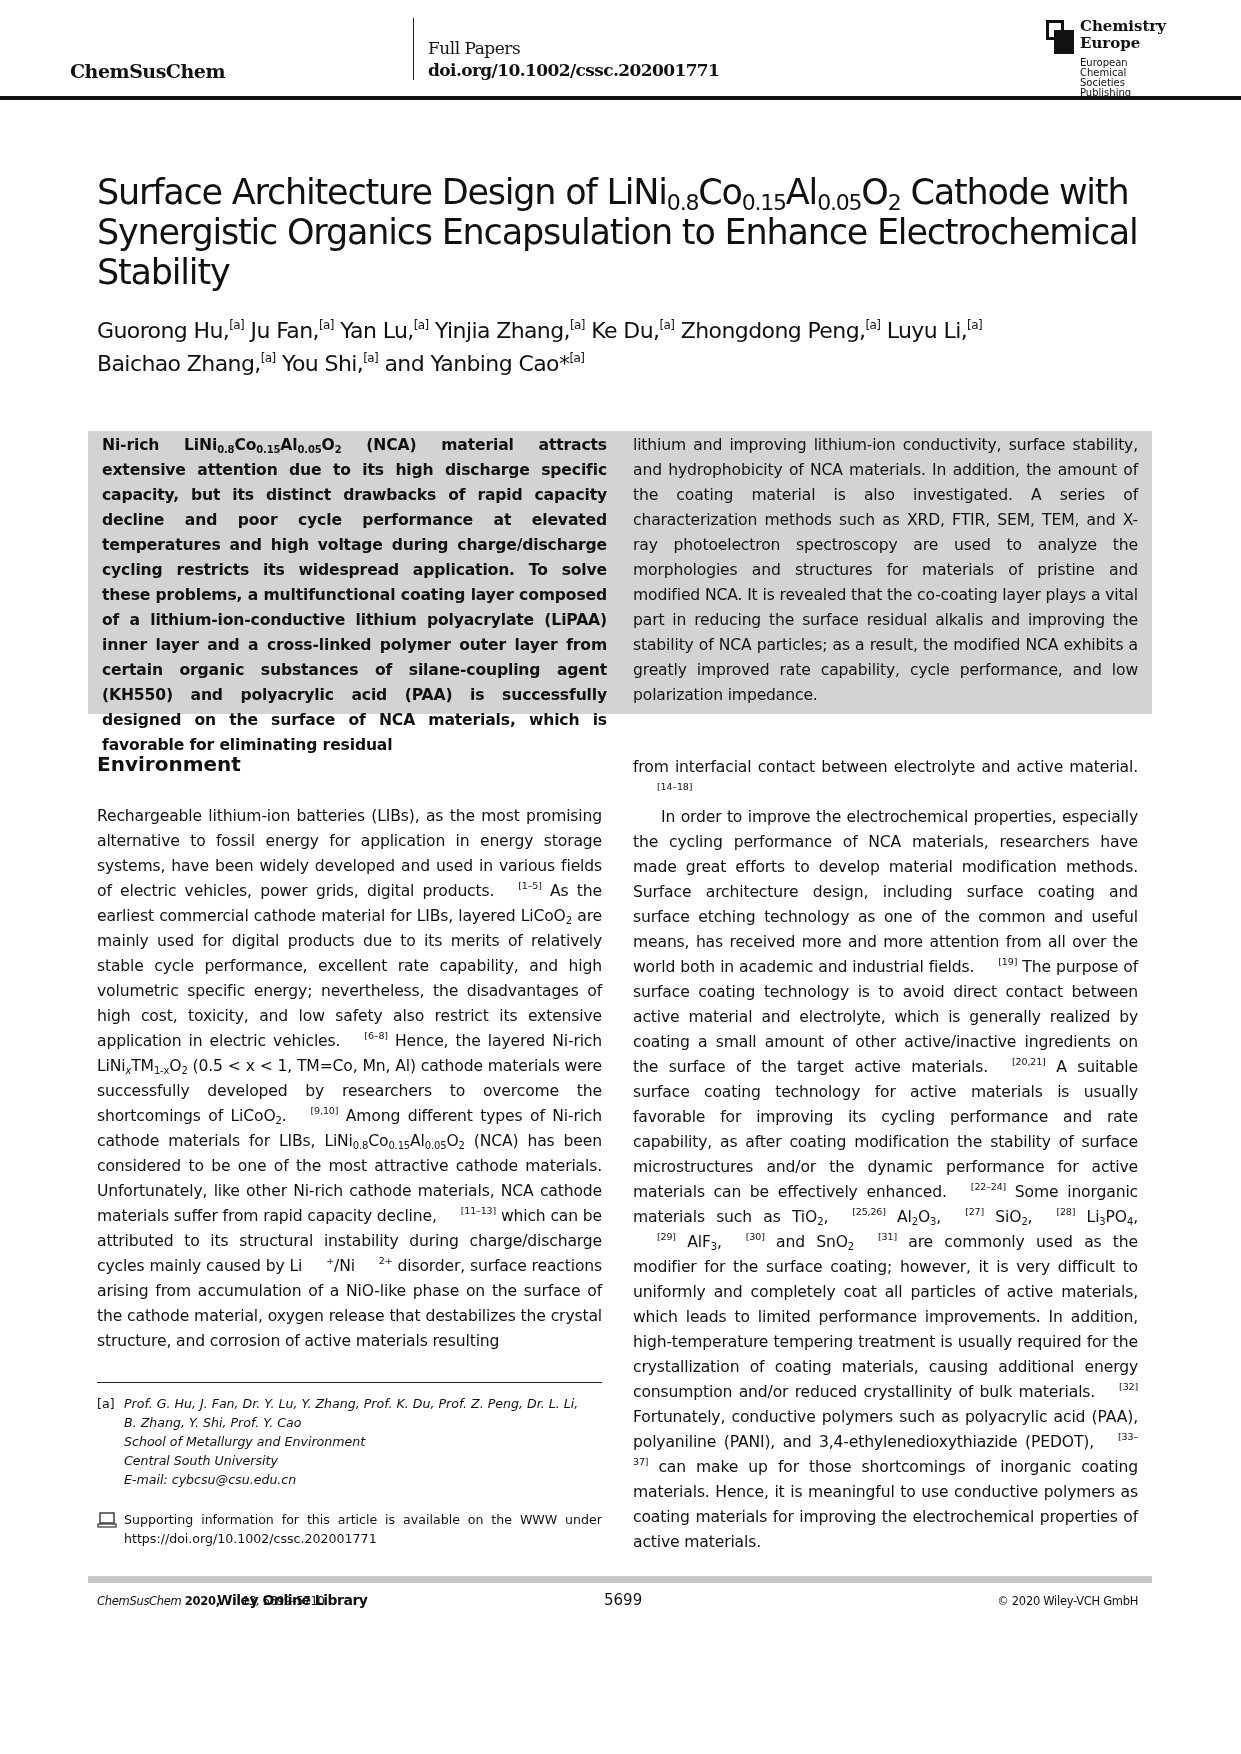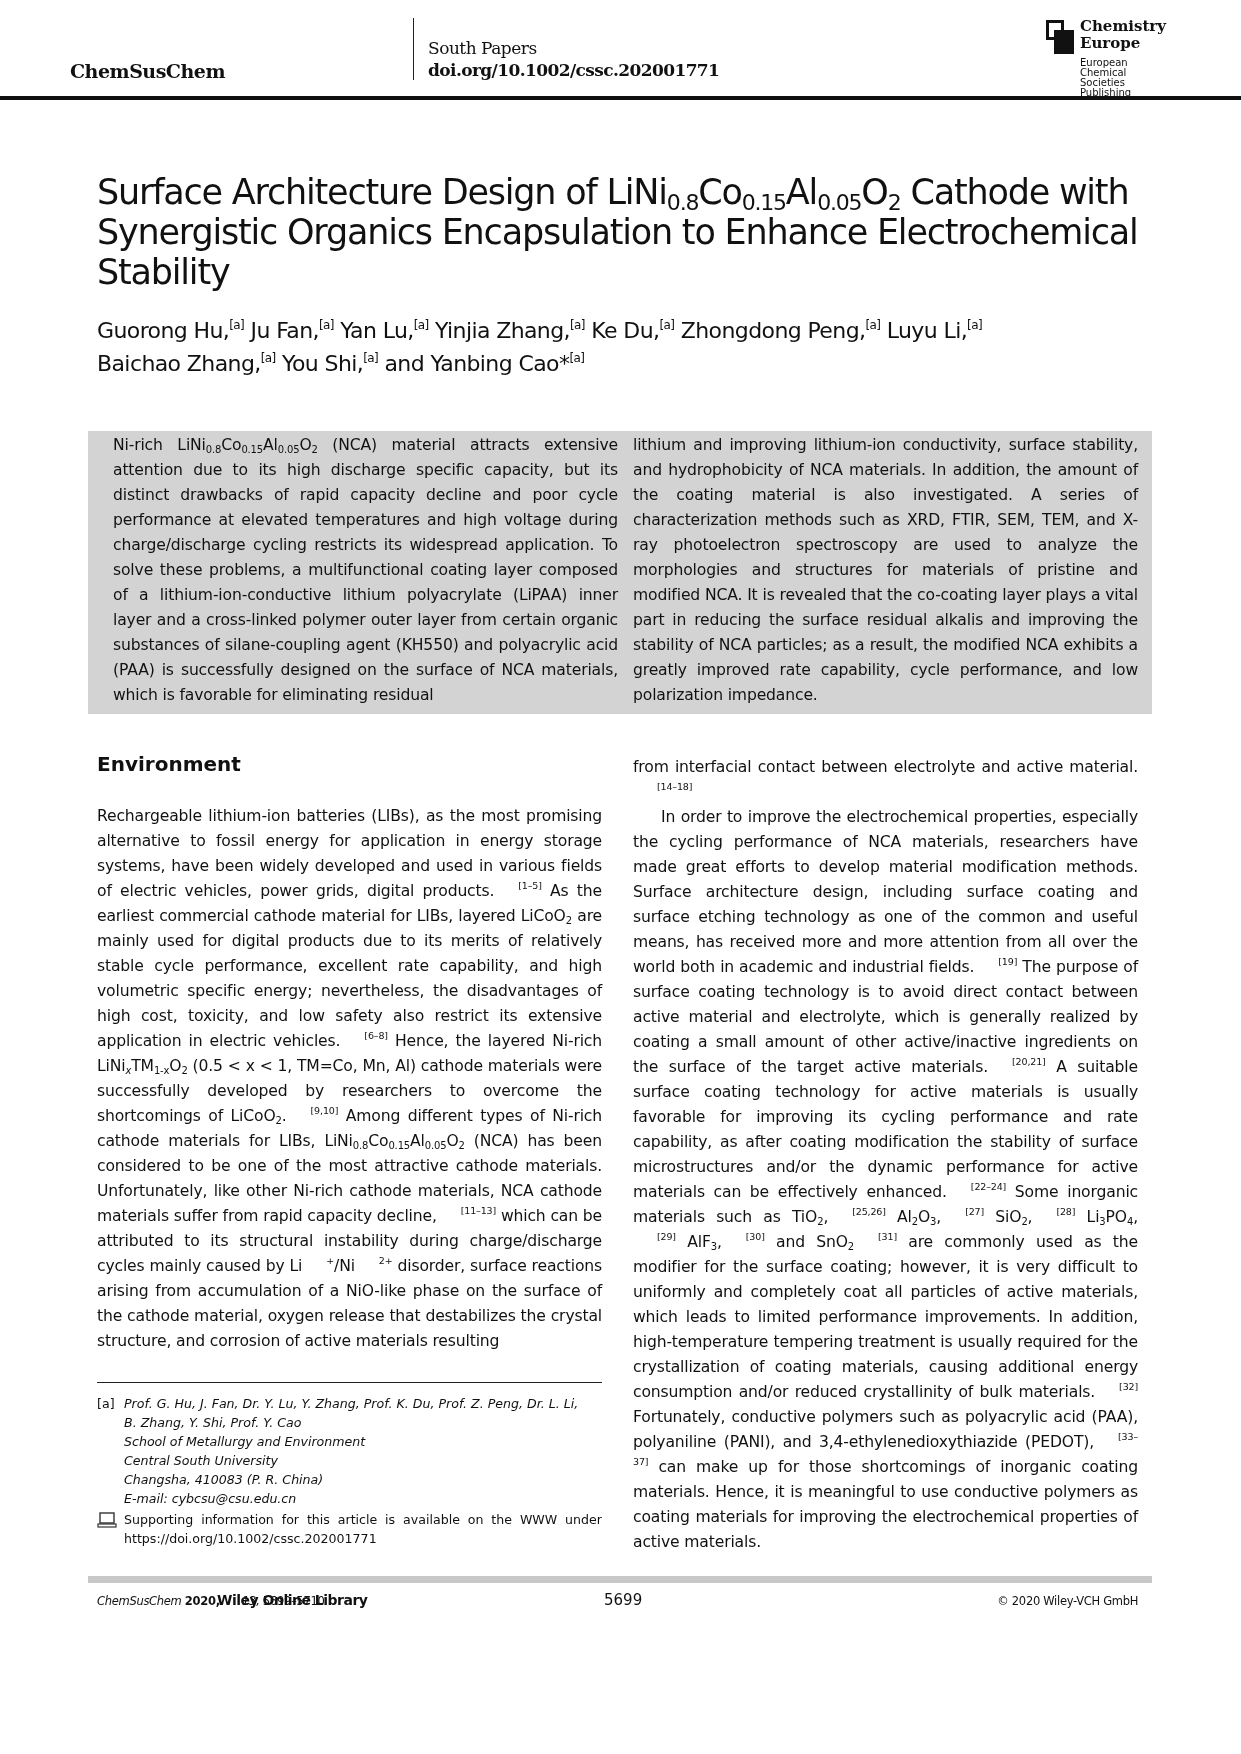--- a/index.html
+++ b/index.html
@@ -23,21 +23,21 @@
   .title { left: 97px; top: 172px; width: 1080px; font-family: "DejaVu Sans", sans-serif; font-weight: normal; font-size: 35px; line-height: 40px; letter-spacing: -1.2px; }
   .title sub { font-size: 22px; vertical-align: -6px; line-height: 0; }
   .authors { left: 97px; top: 314px; width: 1080px; font-family: "DejaVu Sans", sans-serif; font-size: 22px; line-height: 33px; letter-spacing: -0.6px; }
   .authors sup { font-size: 12px; vertical-align: 9px; line-height: 0; }
 
   
   .abstract-box { left: 88px; top: 431px; width: 1064px; height: 283px; background: #d3d3d3; }
   .col { position: absolute; text-align: justify; font-family: "DejaVu Sans", sans-serif; font-size: 15.6px; line-height: 25px; letter-spacing: -0.15px; }
   .col sub { font-size: 10px; vertical-align: -3px; line-height: 0; }
   .col sup { font-size: 9.5px; vertical-align: 7px; line-height: 0; margin-left: 24px; }
-  .abs-left { left: 113px; top: 433px; width: 505px; }
+  .abs-left { left: 102px; top: 433px; width: 505px; font-weight: bold; }
   .abs-right { left: 633px; top: 433px; width: 505px; }
 
   
   .section-heading { left: 97px; top: 752px; font-family: "DejaVu Sans", sans-serif; font-weight: bold; font-size: 20px; }
   .body-left { left: 97px; top: 804px; width: 505px; }
   .body-right { left: 633px; top: 755px; width: 505px; }
   .body-right p { margin: 0; }
   .indent { text-indent: 28px; }
 
   .footnote-rule { left: 97px; top: 1382px; width: 505px; height: 1px; background: #222; }
@@ -56,21 +56,21 @@
   .footer-cite .v { font-style: italic; padding-left: 19px; }
   .footer-wiley { left: 217px; top: 1592px; font-family: "DejaVu Sans", sans-serif; font-weight: bold; font-size: 14px; letter-spacing: -0.5px; }
   .footer-page { left: 604px; top: 1591px; font-family: "DejaVu Sans", sans-serif; font-size: 15px; }
   .footer-copy { right: 103px; top: 1594px; font-family: "DejaVu Sans", sans-serif; font-size: 11.5px; letter-spacing: -0.3px; }
 </style>
 </head>
 <body>
 
 <div class="abs journal-name">ChemSusChem</div>
 <div class="abs header-divider"></div>
-<div class="abs article-type">South Papers</div>
+<div class="abs article-type">Full Papers</div>
 <div class="abs doi">doi.org/10.1002/cssc.202001771</div>
 <div class="abs publisher-logo">
   <div class="logo-mark">
     <div class="sq1"></div>
       <div class="sq2"></div>
   </div>
   <div class="logo-title">
     <div>Chemistry</div>
     <div>Europe</div>
   </div>
@@ -110,21 +110,20 @@
 </div>
 
 <div class="abs footnote-rule"></div>
 <div class="abs footnote">
   <span class="fn-label">[a]</span>
   <div class="fn-text">
     <div>Prof. G. Hu, J. Fan, Dr. Y. Lu, Y. Zhang, Prof. K. Du, Prof. Z. Peng, Dr. L. Li,</div>
     <div>B. Zhang, Y. Shi, Prof. Y. Cao</div>
     <div>School of Metallurgy and Environment</div>
     <div>Central South University</div>
-    <div>Changsha, 410083 (P. R. China)</div>
     <div>E-mail: cybcsu@csu.edu.cn</div>
   </div>
 </div>
 <div class="abs support">
   <svg class="laptop-icon" viewBox="0 0 20 16">
     <rect x="3" y="1" width="14" height="10" fill="none" stroke="#333" stroke-width="1.4"></rect>
     <rect x="1" y="12" width="18" height="3" fill="none" stroke="#333" stroke-width="1.2"></rect>
   </svg>
   <div class="support-text">Supporting information for this article is available on the WWW under https://doi.org/10.1002/cssc.202001771</div>
 </div>

